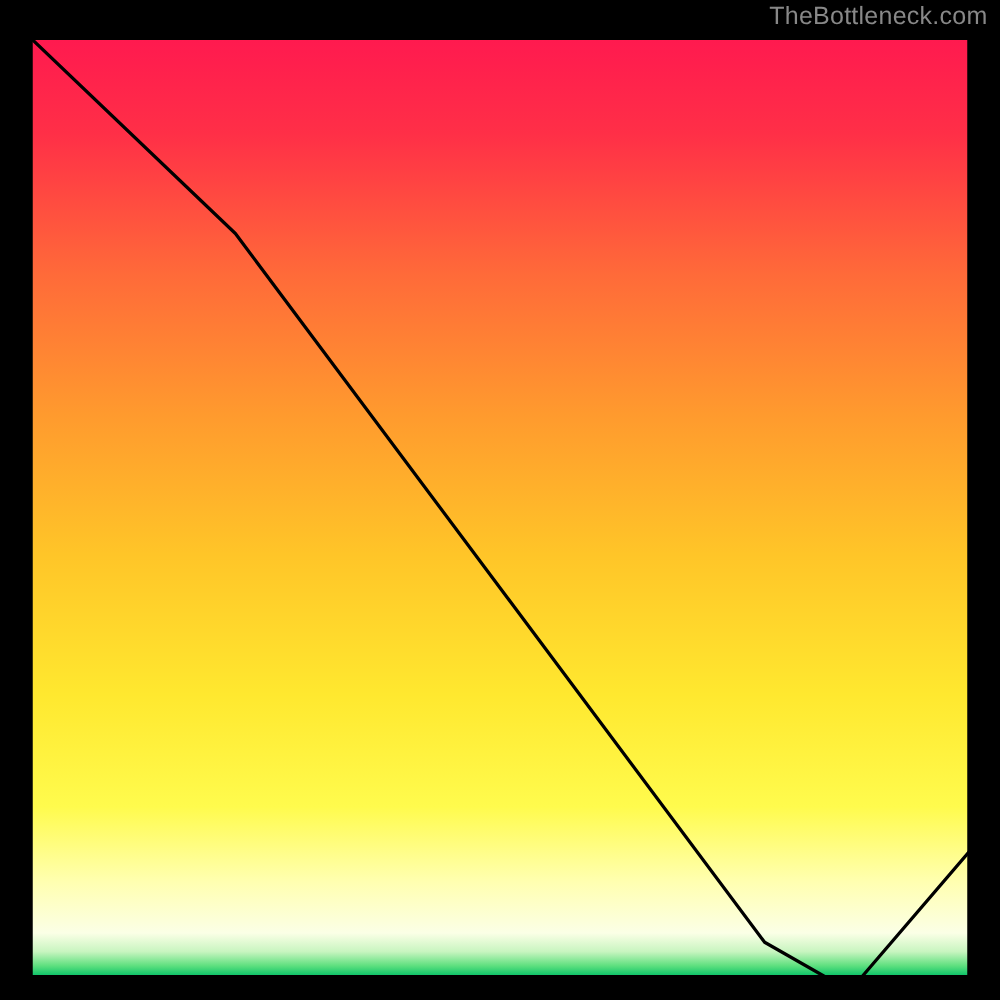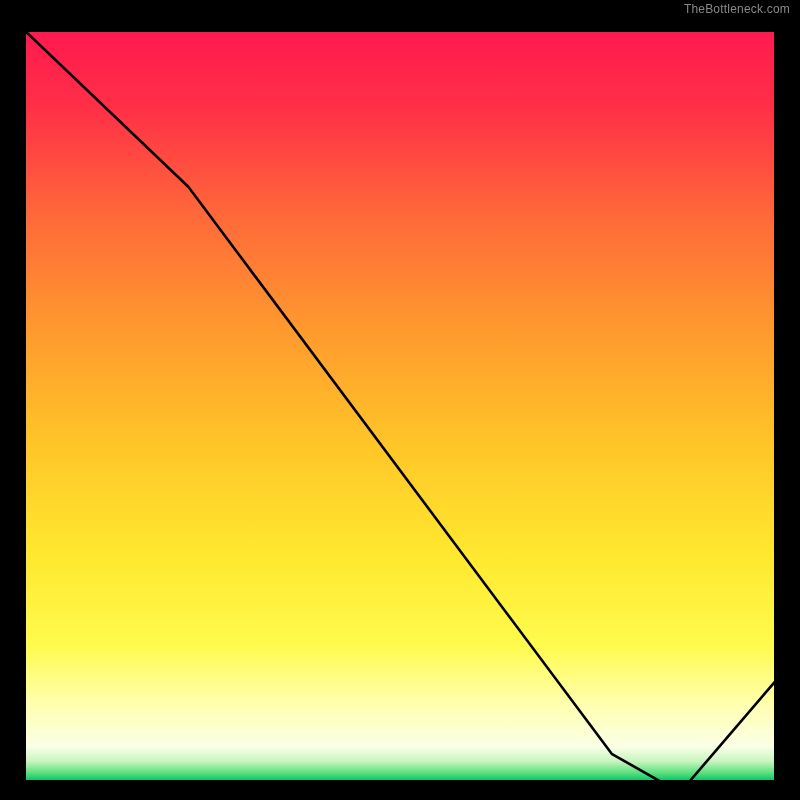--- a/index.html
+++ b/index.html
@@ -14,21 +14,21 @@
   .wrap {
     position: relative;
     width: 800px;
     height: 800px;
   }
   .attribution {
     position: absolute;
     top: 2px;
     right: 10px;
     color: #888;
-    font-size: 12px;
+    font-size: 20px;
     letter-spacing: 0.2px;
   }
   .plot-outer-frame {
     position: absolute;
     left: 22px;
     top: 28px;
     width: 756px;
     height: 756px;
     background: #000;
     box-sizing: border-box;

